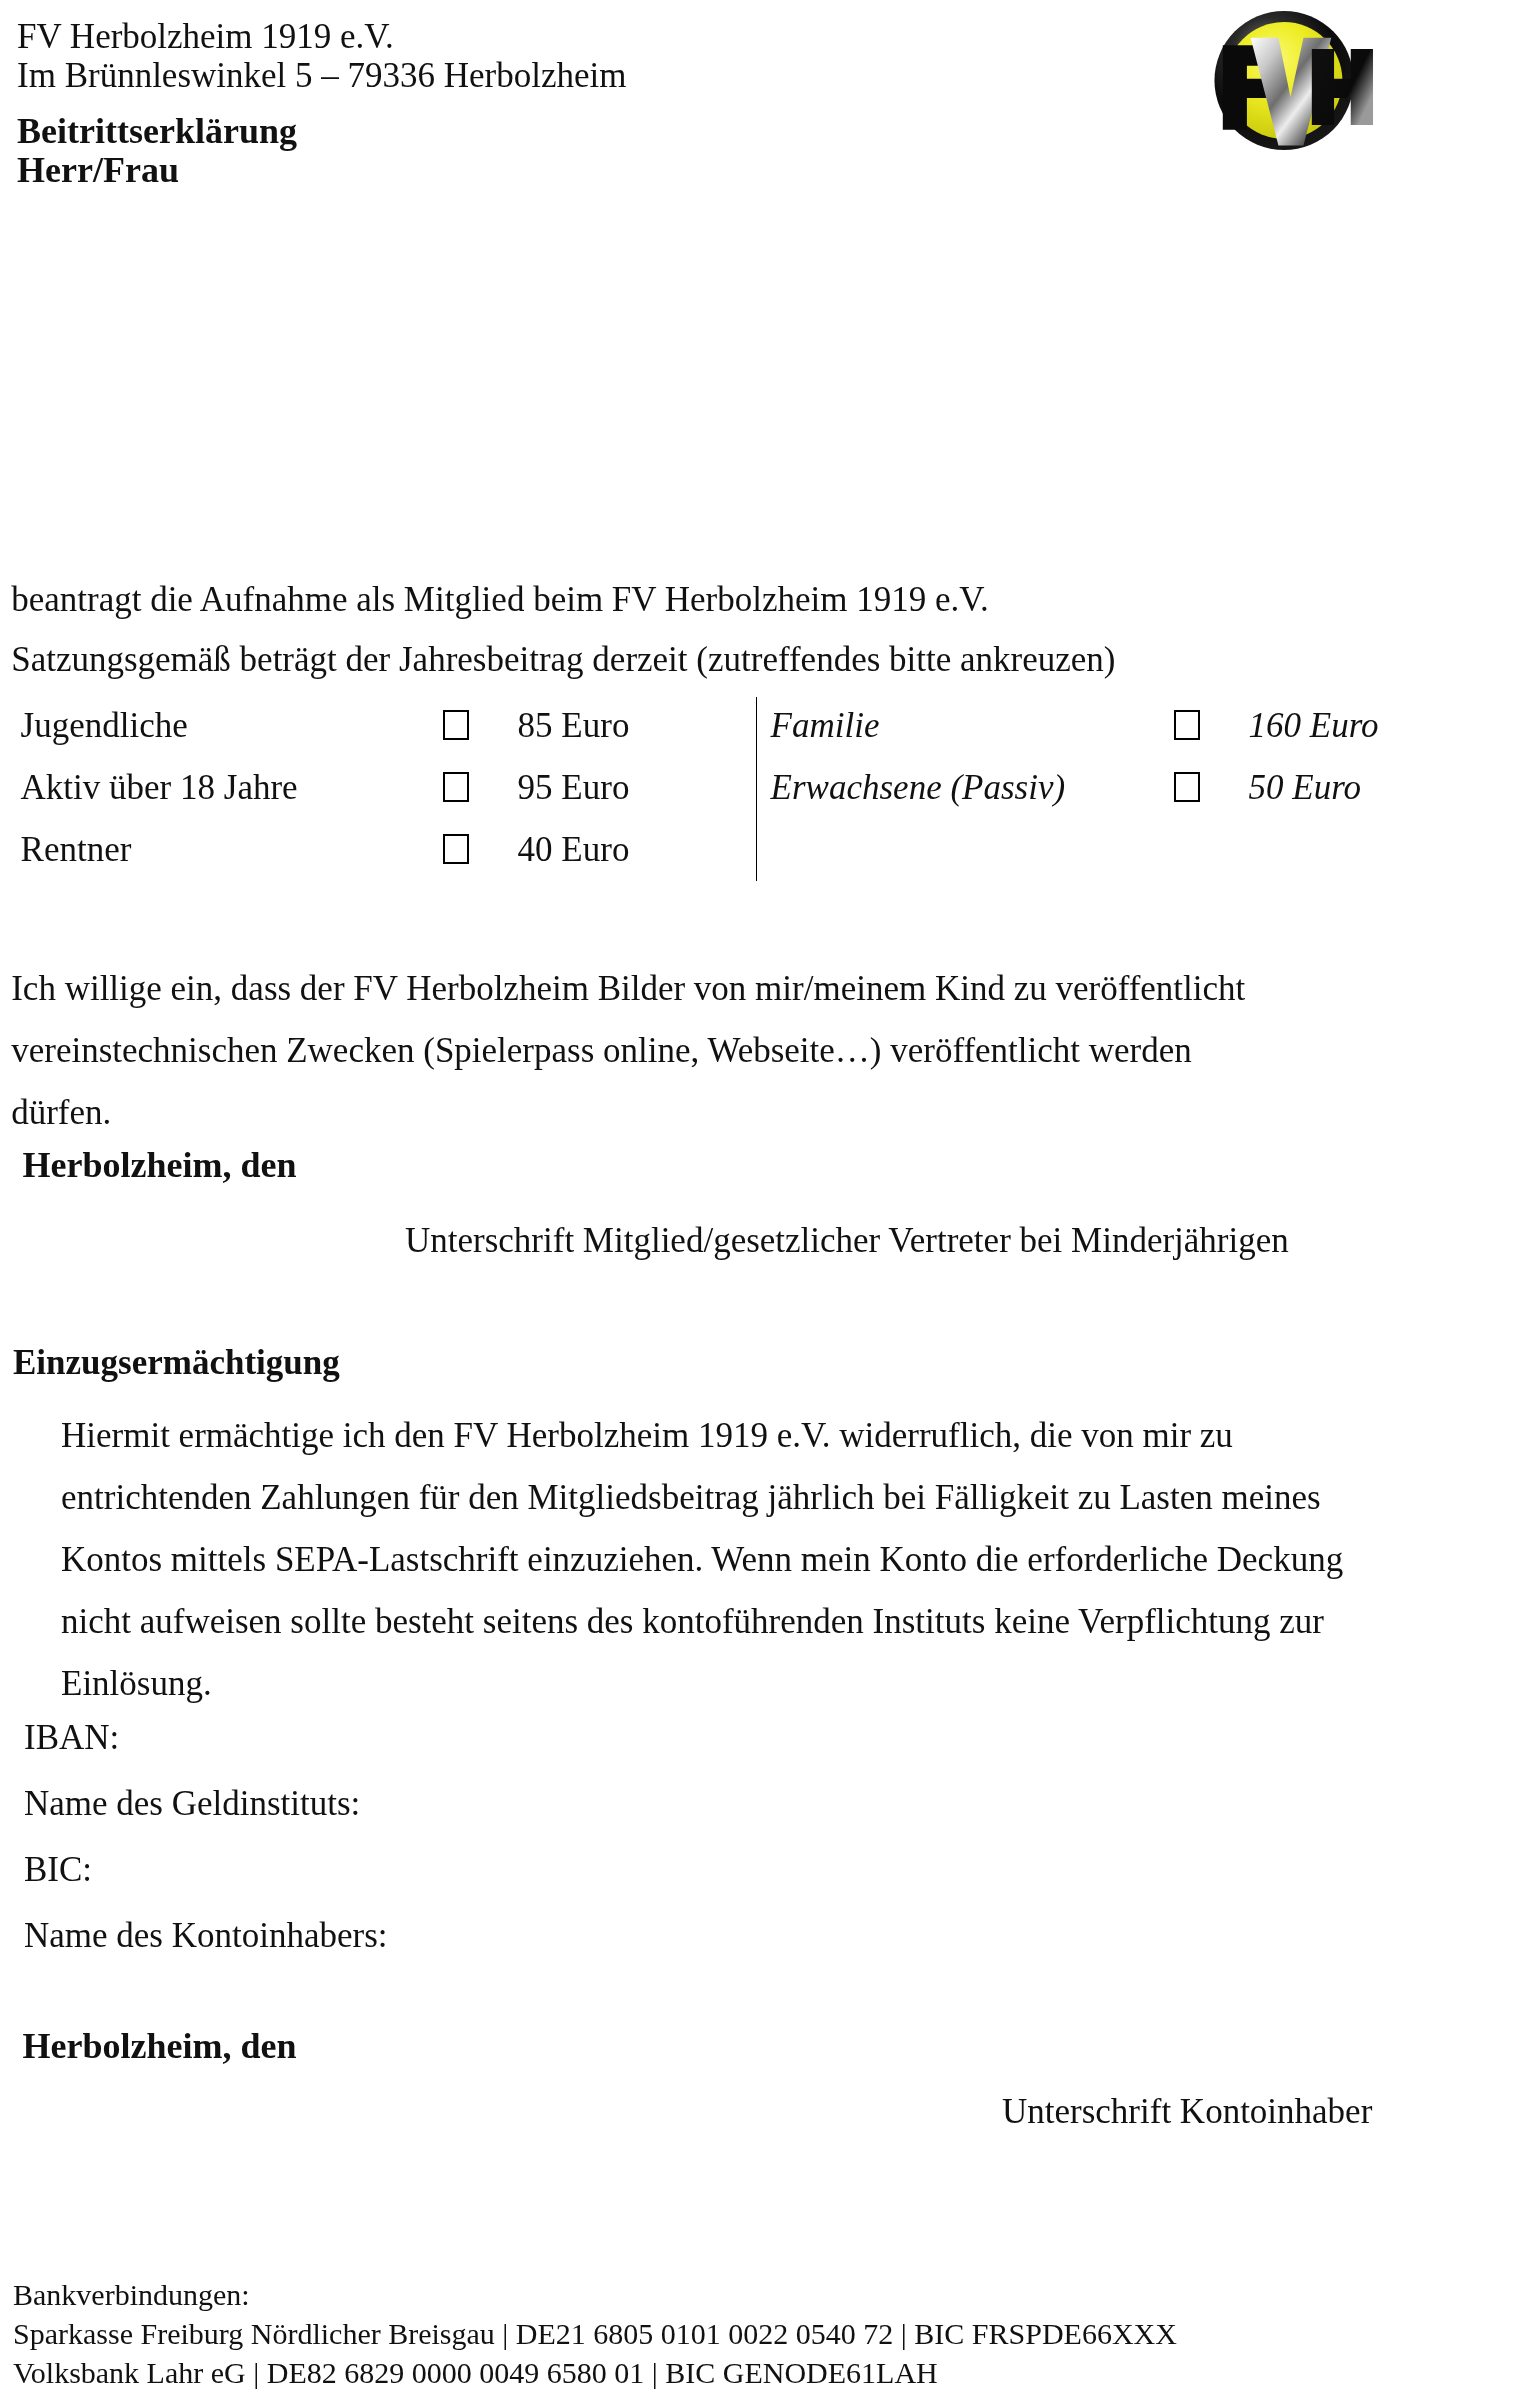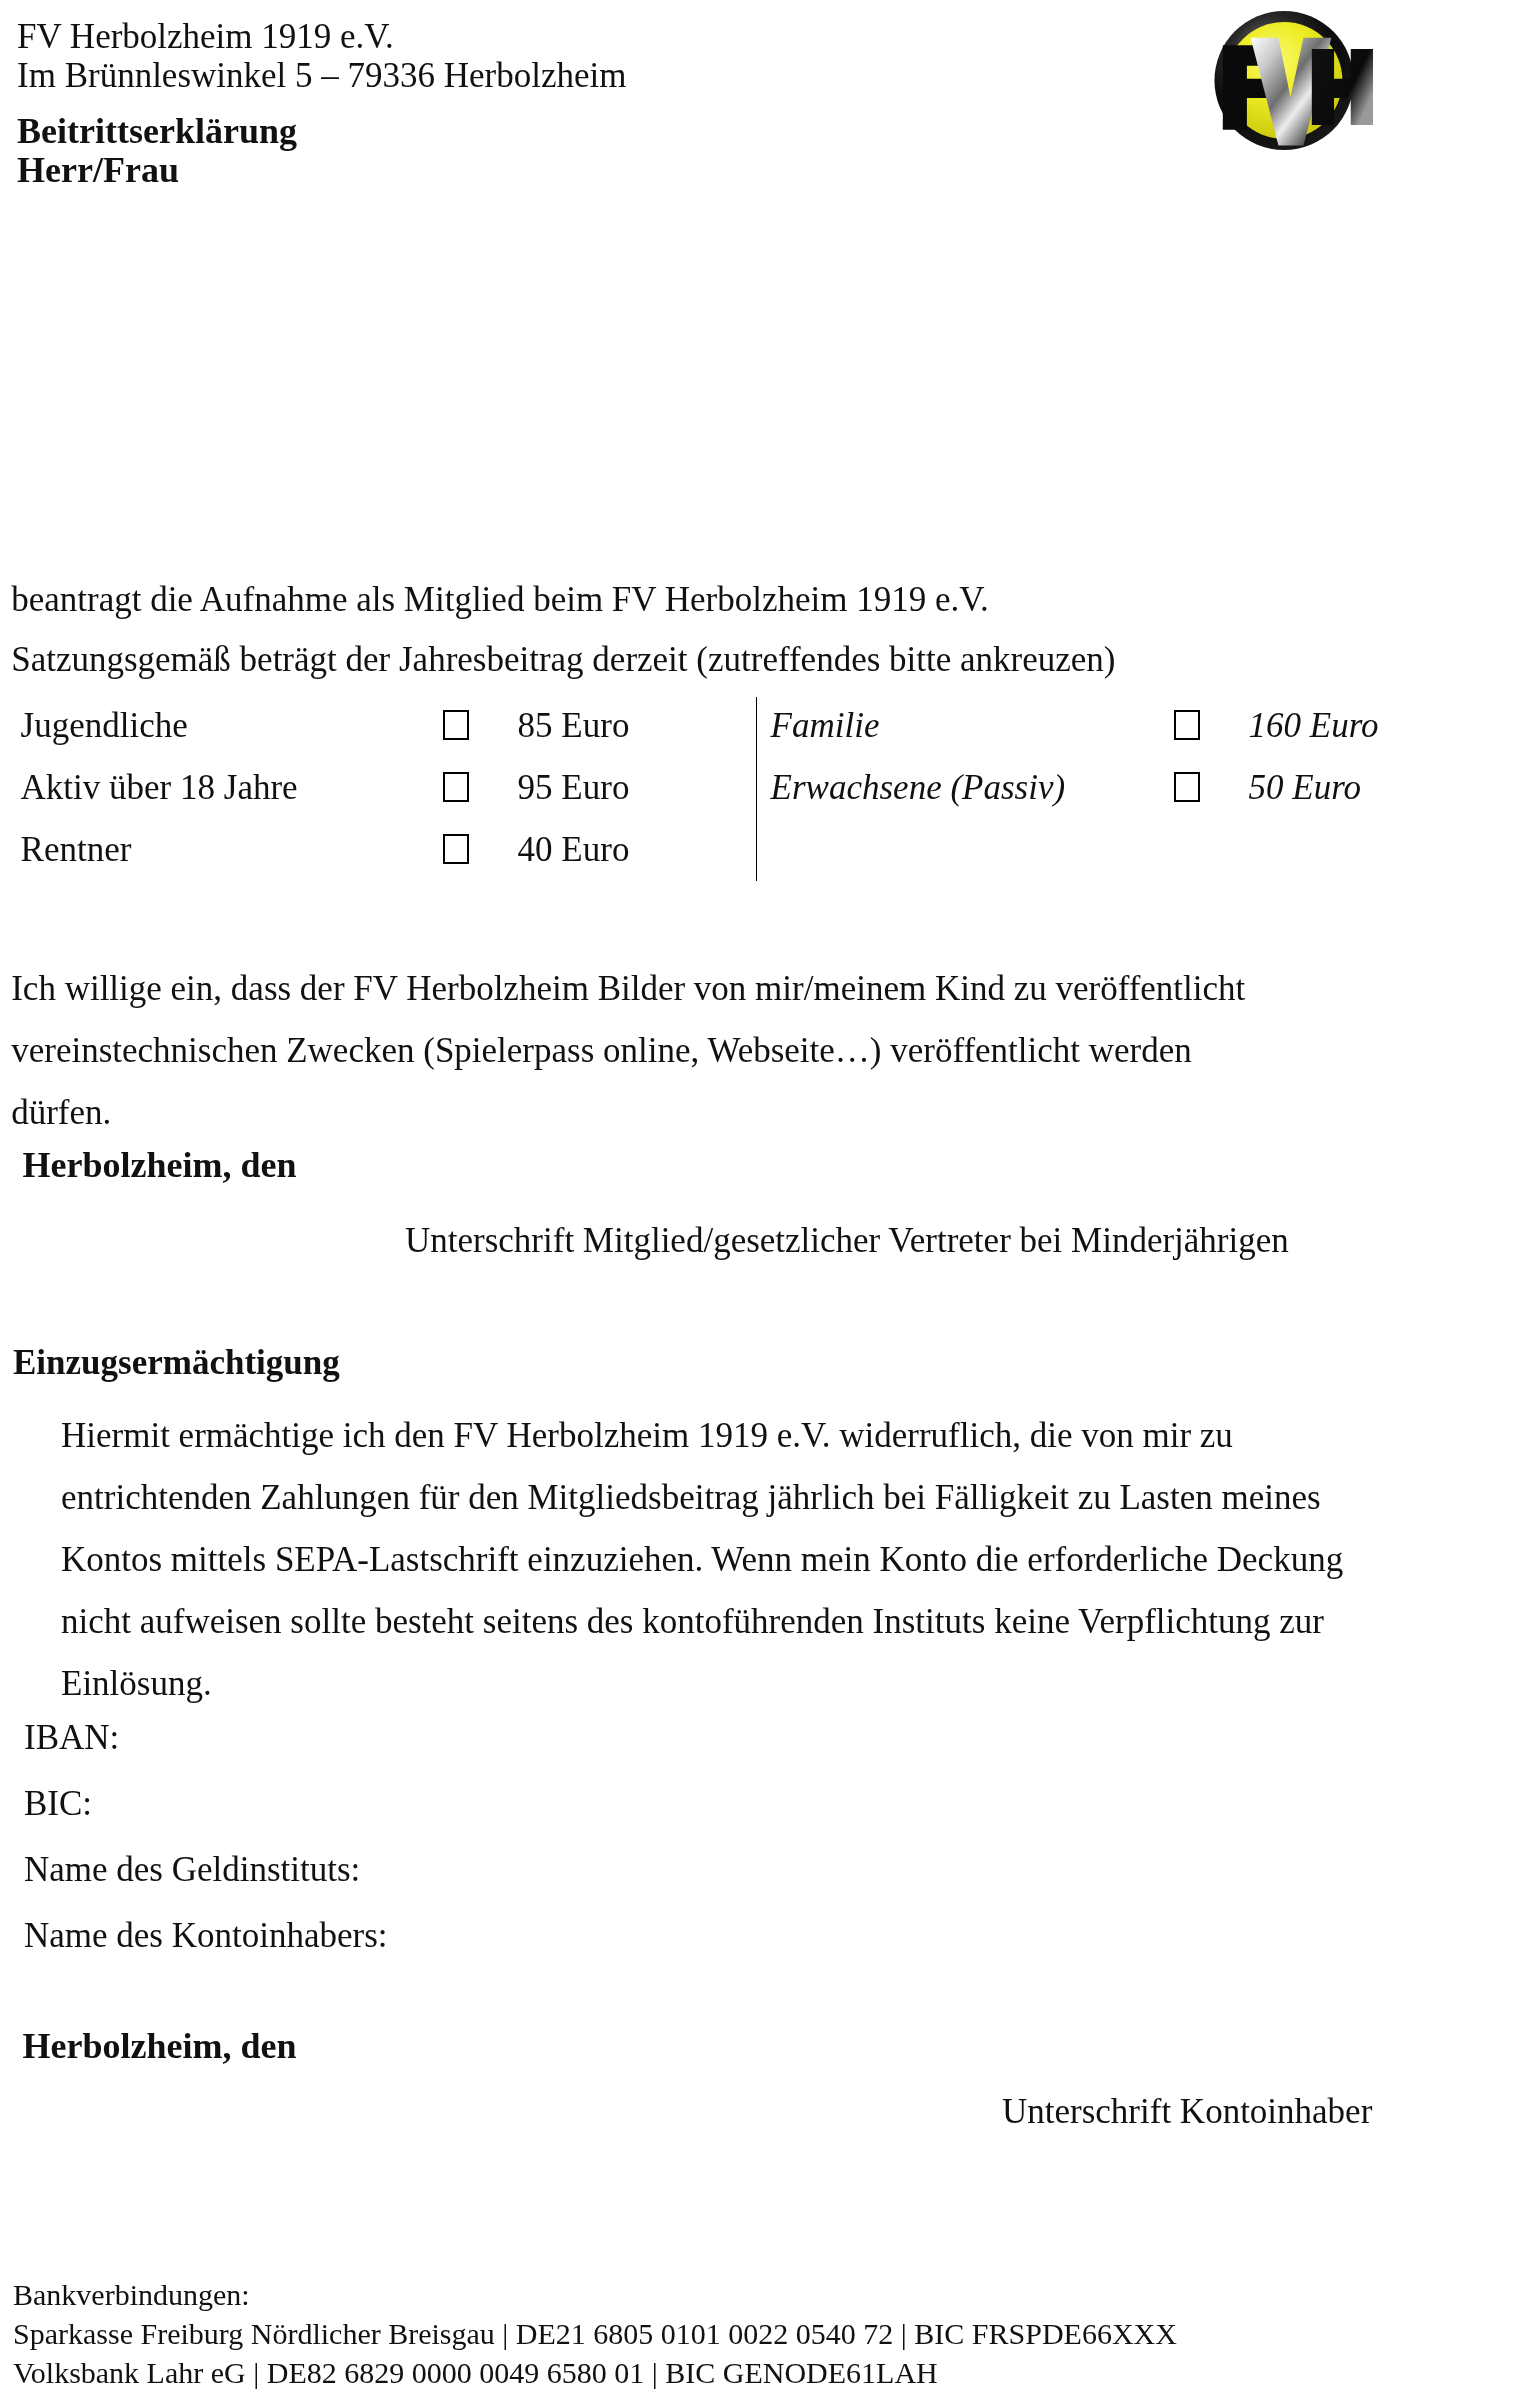--- a/index.html
+++ b/index.html
@@ -364,22 +364,22 @@
   <div class="debit-body">
     <div class="line">Hiermit ermächtige ich den FV Herbolzheim 1919 e.V. widerruflich, die von mir zu</div>
     <div class="line">entrichtenden Zahlungen für den Mitgliedsbeitrag jährlich bei Fälligkeit zu Lasten meines</div>
     <div class="line">Kontos mittels SEPA-Lastschrift einzuziehen. Wenn mein Konto die erforderliche Deckung</div>
     <div class="line">nicht aufweisen sollte besteht seitens des kontoführenden Instituts keine Verpflichtung zur</div>
     <div class="line">Einlösung.</div>
   </div>
 
   <div class="bank-fields">
     <div class="line">IBAN:</div>
+    <div class="line">Name des Geldinstituts:</div>
     <div class="line">BIC:</div>
-    <div class="line">Name des Geldinstituts:</div>
     <div class="line">Name des Kontoinhabers:</div>
   </div>
 
   <div class="sig2-place">Herbolzheim, den</div>
   <div class="sig2-caption">Unterschrift Kontoinhaber</div>
 
   <div class="footer">
     <div class="line">Bankverbindungen:</div>
     <div class="line">Sparkasse Freiburg Nördlicher Breisgau | DE21 6805 0101 0022 0540 72 | BIC FRSPDE66XXX</div>
     <div class="line">Volksbank Lahr eG | DE82 6829 0000 0049 6580 01 | BIC GENODE61LAH</div>

